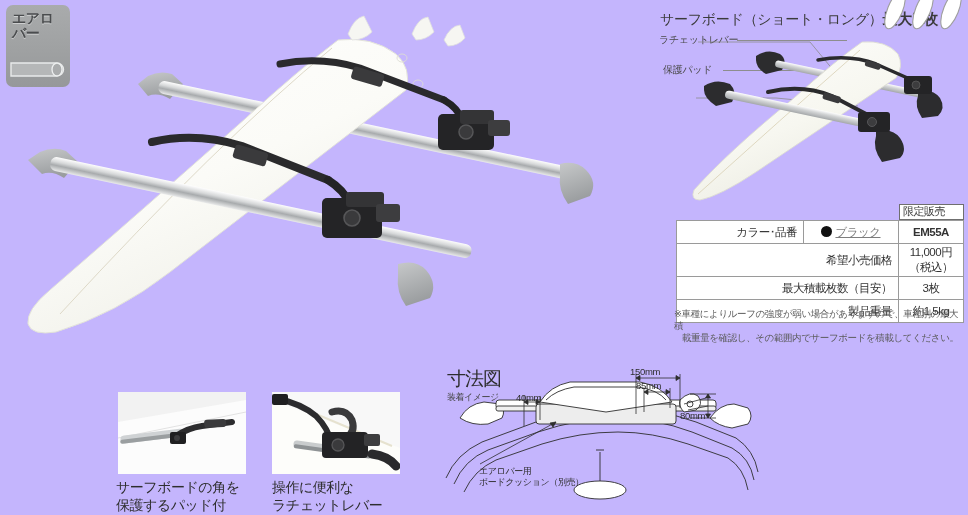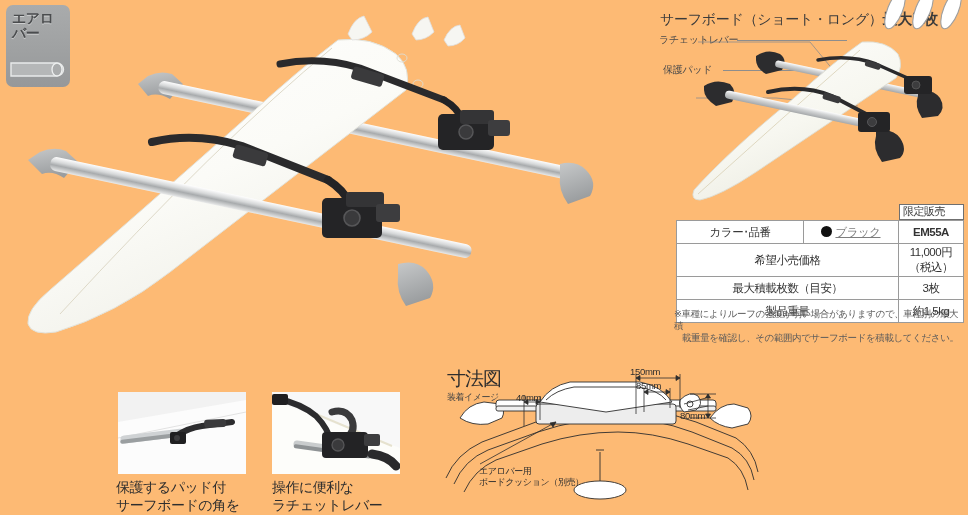--- a/index.html
+++ b/index.html
@@ -9,21 +9,21 @@
   }
   body {
     font-family: "Liberation Sans", "DejaVu Sans", sans-serif;
     color: #2b2b2b;
   }
   #page {
     position: relative;
     width: 968px;
     height: 515px;
     overflow: hidden;
-    background: #fdba74;
+    background: #c4b5fd;
   }
 
   
   .aero-badge {
     position: absolute;
     left: 6px;
     top: 5px;
     width: 64px;
     height: 82px;
     border-radius: 7px;
@@ -140,21 +140,21 @@
   }
   .spec-table td {
     border: 1px solid #9a9a9a;
     height: 20px;
     font-size: 11.5px;
     color: #333;
     padding: 1px 6px;
     letter-spacing: -0.5px;
     vertical-align: middle;
   }
-  .sp-label { width: 114px; text-align: center; }
+  .sp-label { width: 114px; text-align: right; }
   .sp-mid   { width: 82px; text-align: center; white-space: nowrap; }
   .sp-value { text-align: center; }
   .sp-model {
     font-size: 19px;
     font-weight: bold;
     letter-spacing: 0px;
     color: #2a2a2a;
     margin-left: 48px;
   }
   .dot {
@@ -454,22 +454,22 @@
       <rect x="0" y="2" width="16" height="11" rx="2" fill="#1f1f21"></rect>
       <path d="M60 20 Q74 16 80 28 Q84 40 74 46" fill="none" stroke="#3a3a3c" stroke-width="7" stroke-linecap="round"></path>
       <rect x="50" y="40" width="46" height="26" rx="4" fill="#232325"></rect>
       <circle cx="66" cy="53" r="6" fill="#3a3a3c" stroke="#565658" stroke-width="1.3"></circle>
       <rect x="92" y="42" width="16" height="12" rx="2" fill="#3d3d3f"></rect>
       <path d="M100 62 Q116 64 124 74" fill="none" stroke="#2a2a2c" stroke-width="9" stroke-linecap="round"></path>
     </svg>
   </div>
 
   <div class="thumb-caption cap-1">
+    <span>サーフボードの角を</span>
     <span>保護するパッド付</span>
-    <span>サーフボードの角を</span>
   </div>
   <div class="thumb-caption cap-2">
     <span>操作に便利な</span>
     <span>ラチェットレバー</span>
   </div>
 
   <div class="dim-title">寸法図</div>
   <div class="dim-sub">装着イメージ</div>
 
   <div class="dim-drawing">

